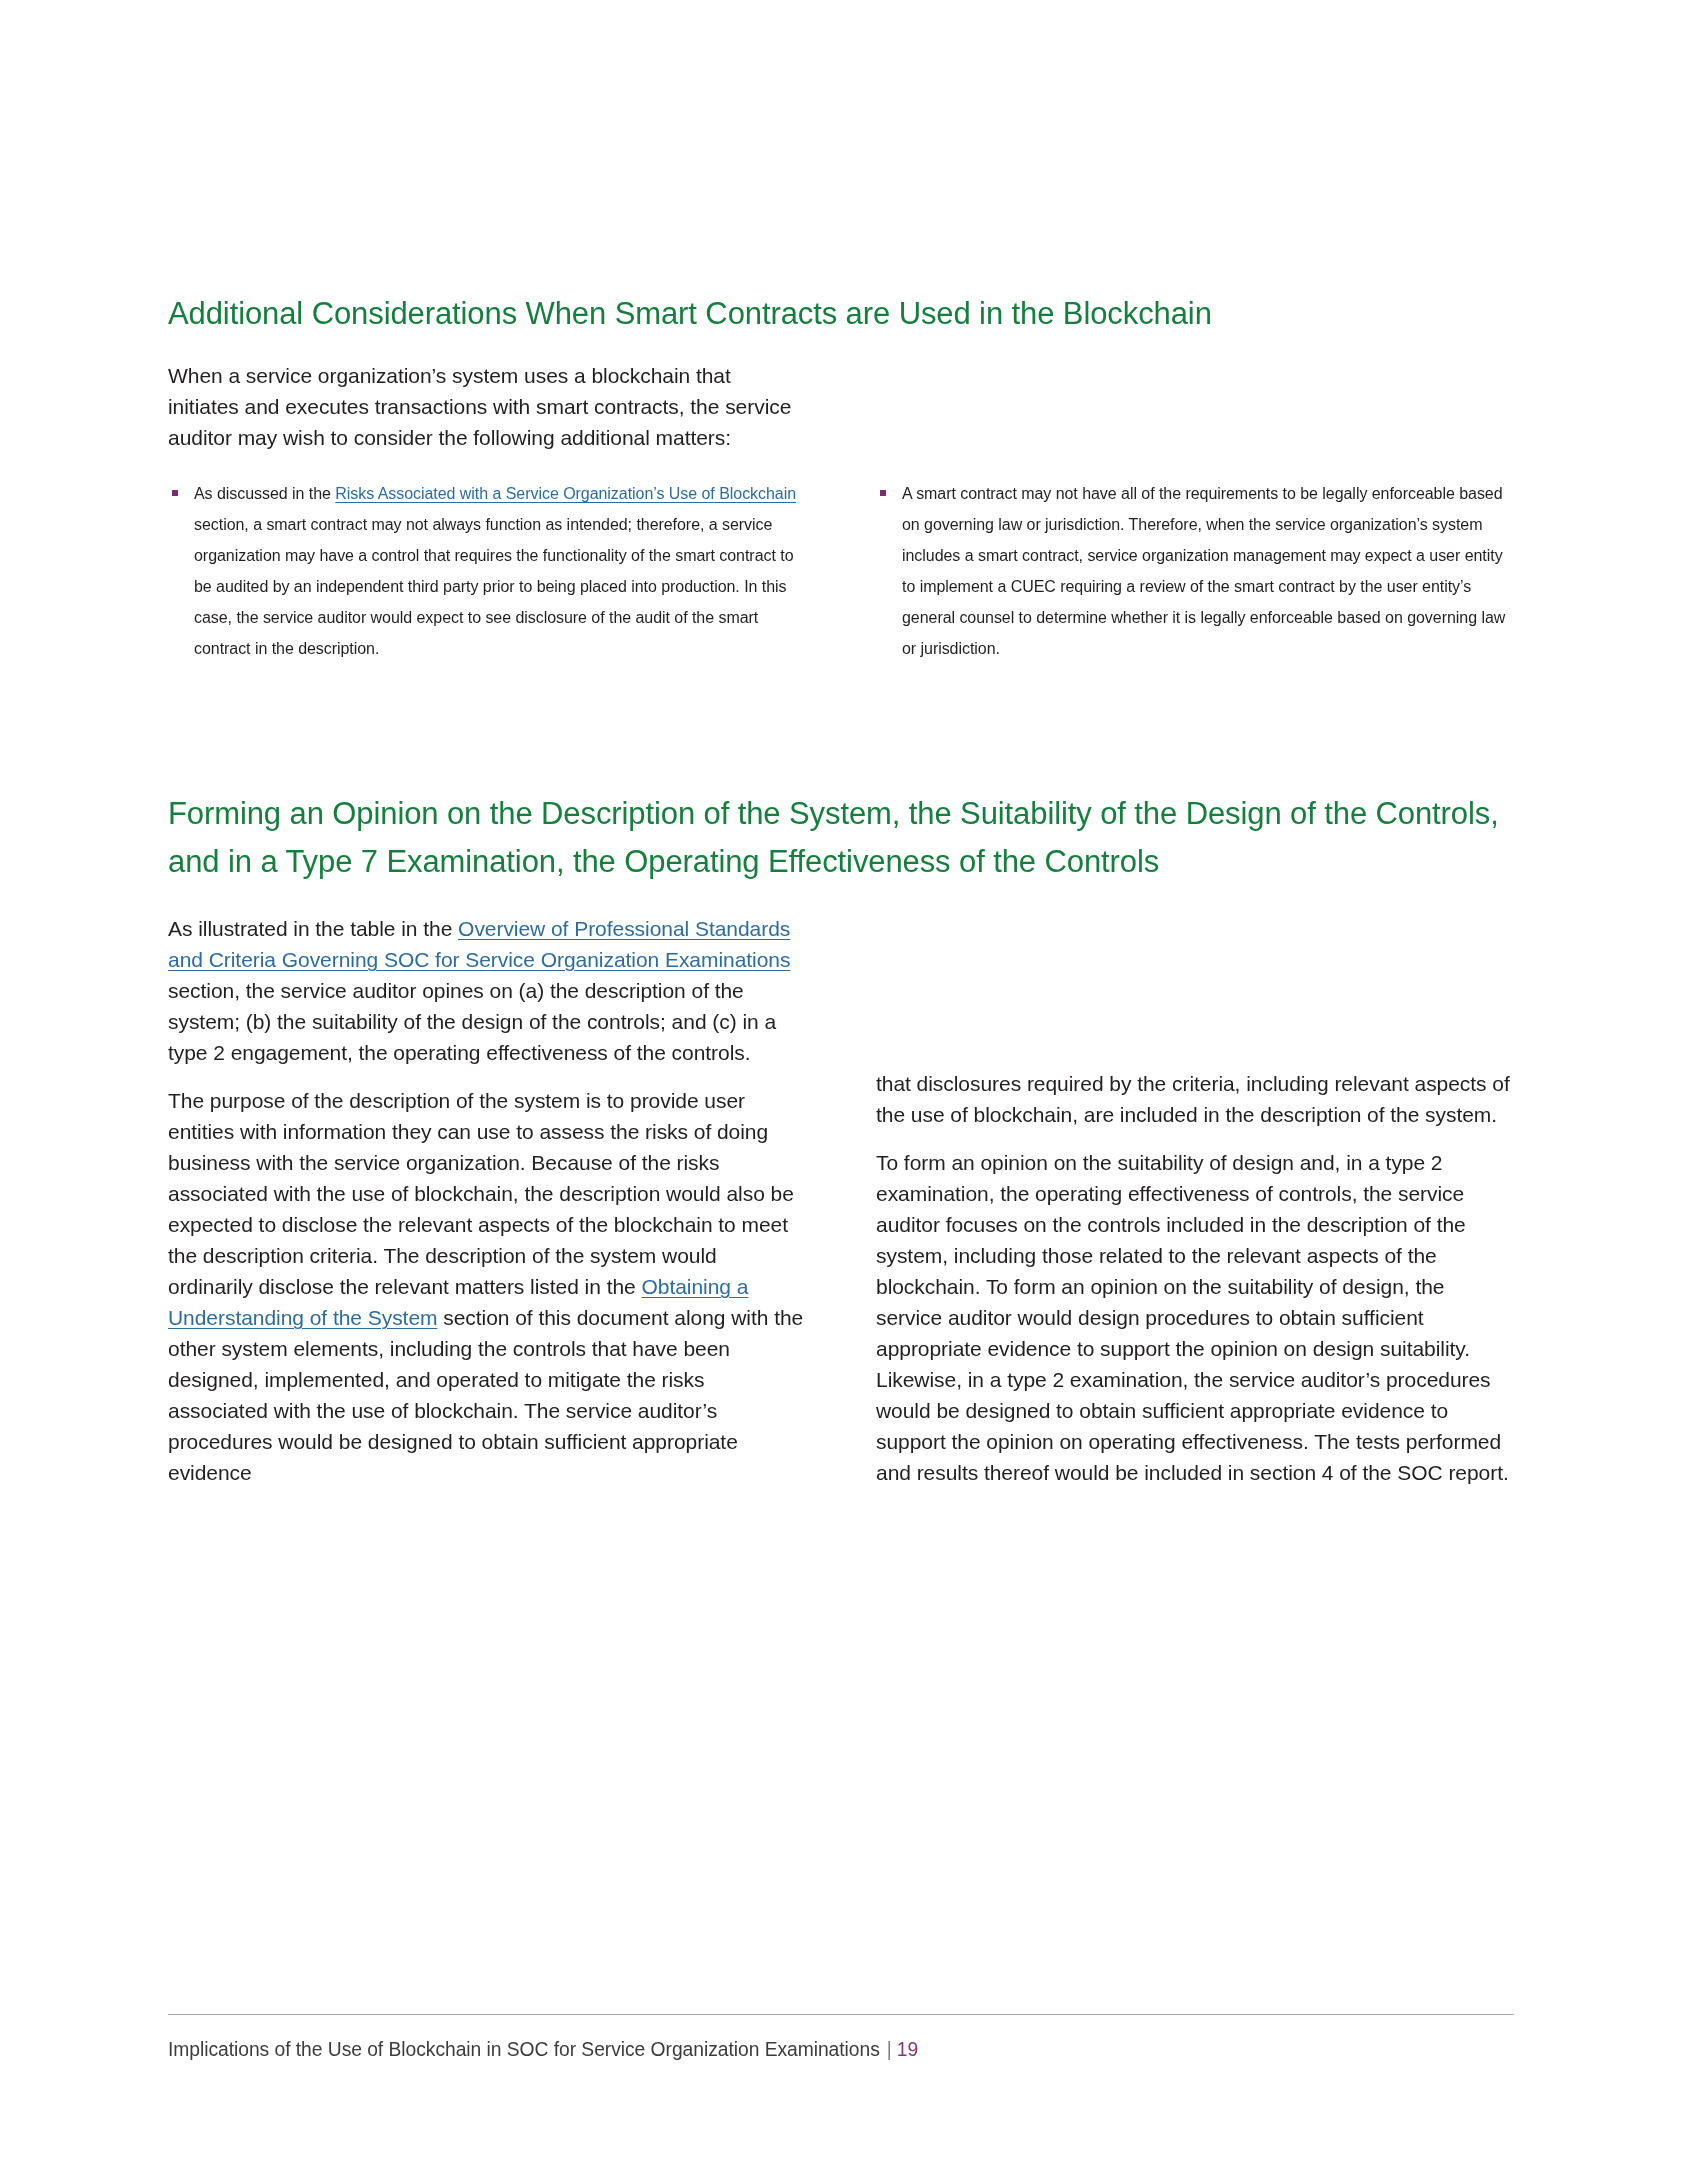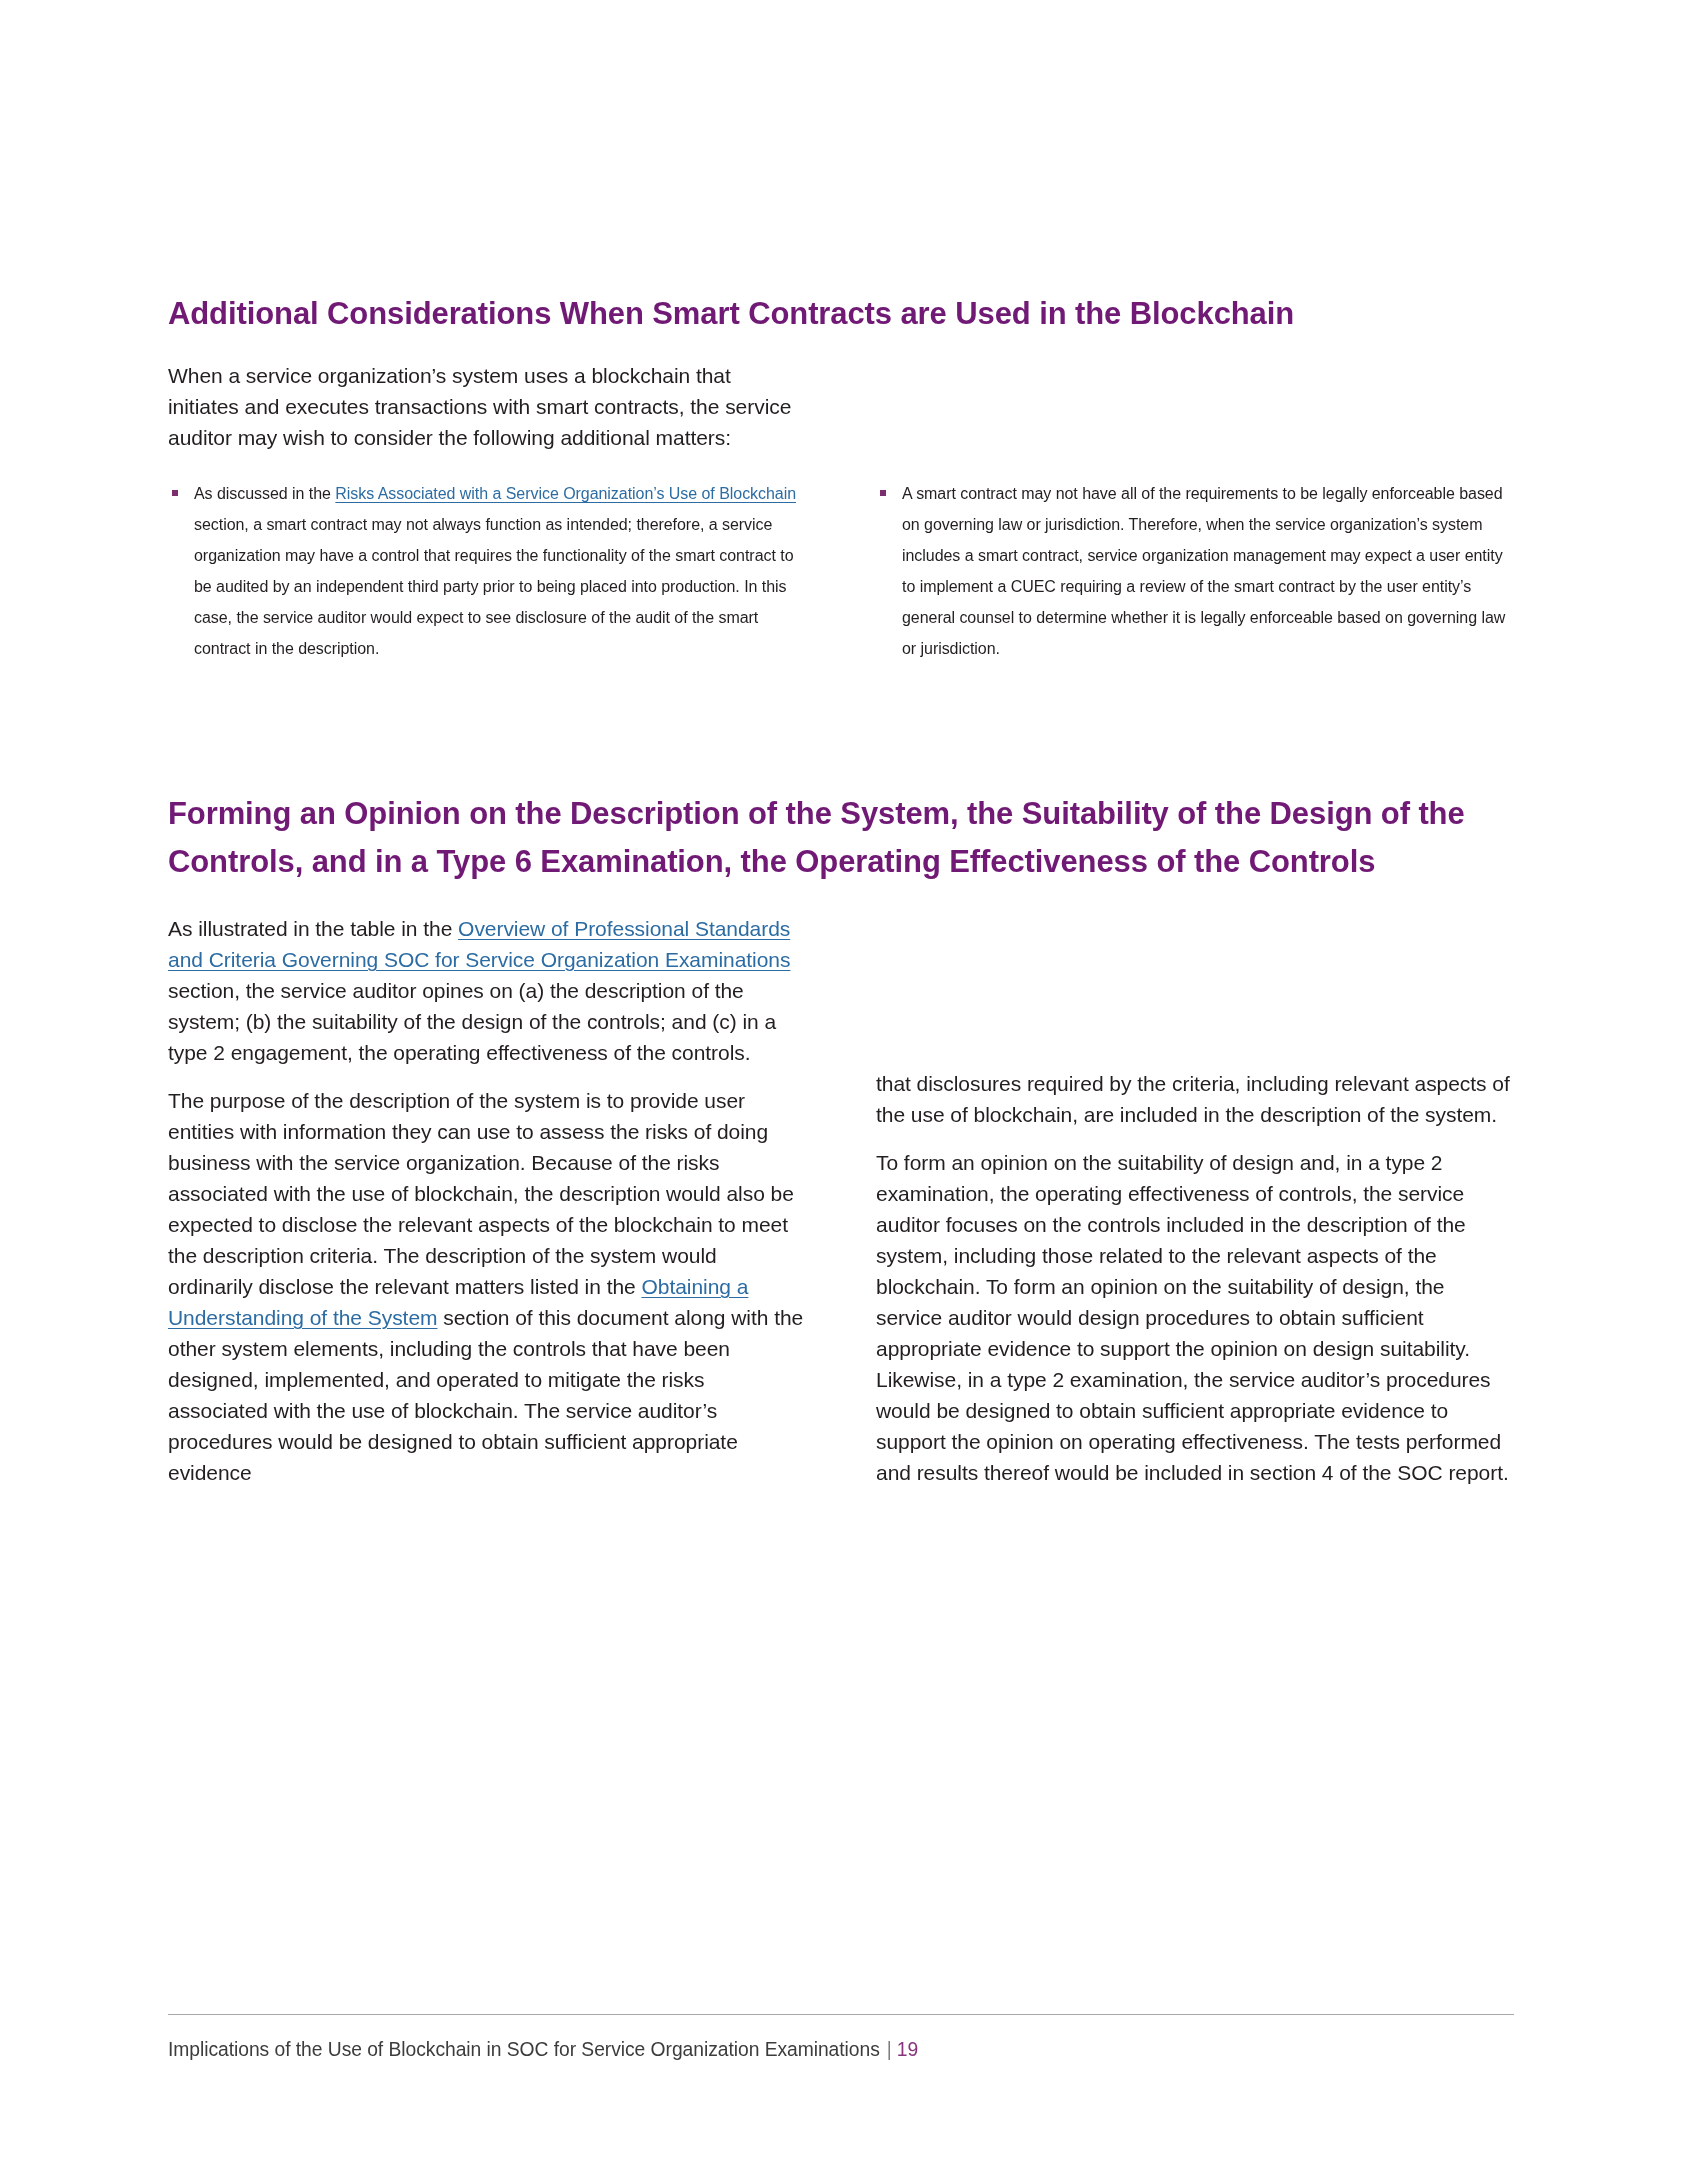--- a/index.html
+++ b/index.html
@@ -28,25 +28,25 @@
     position: absolute;
     left: 168px;
     top: 293px;
     width: 1346px;
   }
 
   
   h1.section-heading {
     margin: 0;
     font-family: "Liberation Sans", sans-serif;
-    font-weight: 700;
+    font-weight: 400;
     font-size: 31px;
     line-height: 41px;
     letter-spacing: -0.1px;
-    color: #701a75;
+    color: #15803d;
   }
 
   h1.section-heading.multi {
     line-height: 48px;
   }
 
   
   .cols {
     display: flex;
     align-items: flex-end;
@@ -162,21 +162,21 @@
           <li>
             <span class="sq"></span><span>A smart contract may not have all of the requirements to be legally enforceable based on governing law or jurisdiction. Therefore, when the service organization’s system includes a smart contract, service organization management may expect a user entity to implement a CUEC requiring a review of the smart contract by the user entity’s general counsel to determine whether it is legally enforceable based on governing law or jurisdiction.</span>
           </li>
         </ul>
       </div>
 
     </div>
 
     <div class="gap-before-h2"></div>
 
-    <h1 class="section-heading multi">Forming an Opinion on the Description of the System, the Suitability of the Design of the Controls, and in a Type 6 Examination, the Operating Effectiveness of the Controls</h1>
+    <h1 class="section-heading multi">Forming an Opinion on the Description of the System, the Suitability of the Design of the Controls, and in a Type 7 Examination, the Operating Effectiveness of the Controls</h1>
 
     <div class="gap-after-h2"></div>
 
     <div class="cols">
 
       <div class="col left">
         <p class="body"><span>As illustrated in the table in the </span><a class="doclink" href="#">Overview of Professional Standards and Criteria Governing SOC for Service Organization Examinations</a><span> section, the service auditor opines on (a) the description of the system; (b) the suitability of the design of the controls; and (c) in a type 2 engagement, the operating effectiveness of the controls.</span></p>
 
         <p class="body"><span>The purpose of the description of the system is to provide user entities with information they can use to assess the risks of doing business with the service organization. Because of the risks associated with the use of blockchain, the description would also be expected to disclose the relevant aspects of the blockchain to meet the description criteria. The description of the system would ordinarily disclose the relevant matters listed in the </span><a class="doclink" href="#">Obtaining a Understanding of the System</a><span> section of this document along with the other system elements, including the controls that have been designed, implemented, and operated to mitigate the risks associated with the use of blockchain. The service auditor’s procedures would be designed to obtain sufficient appropriate evidence</span></p>
       </div>

